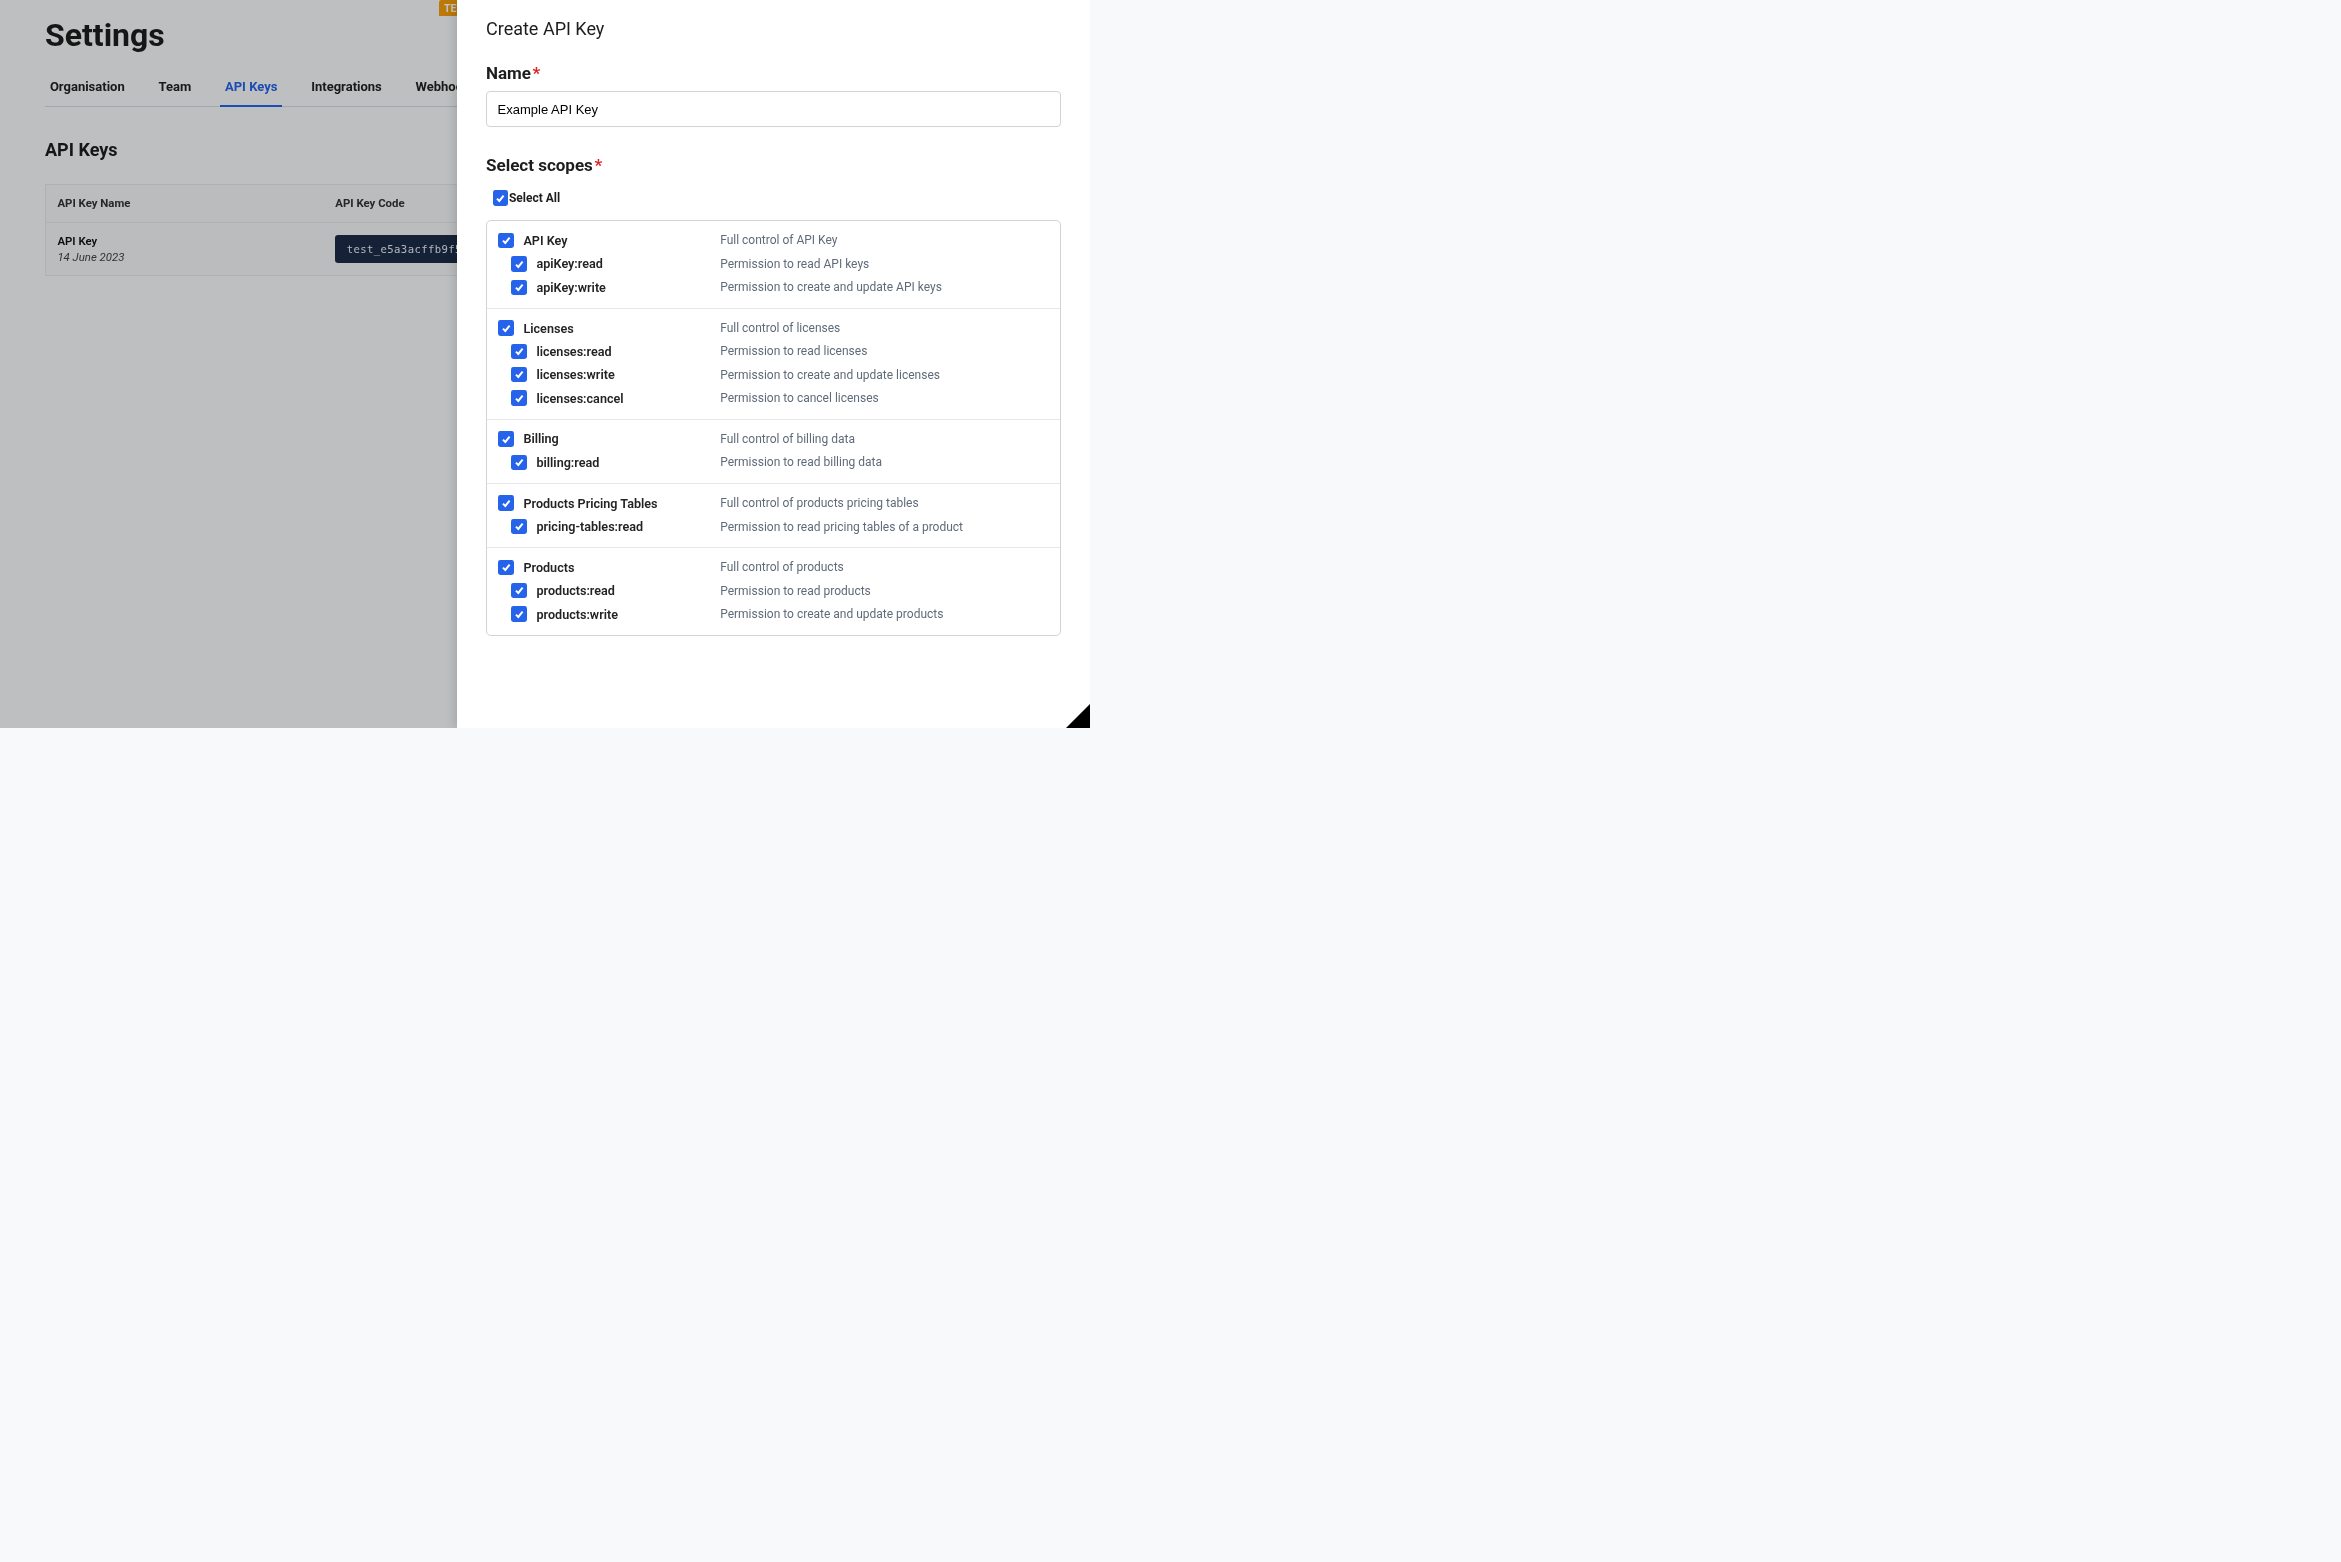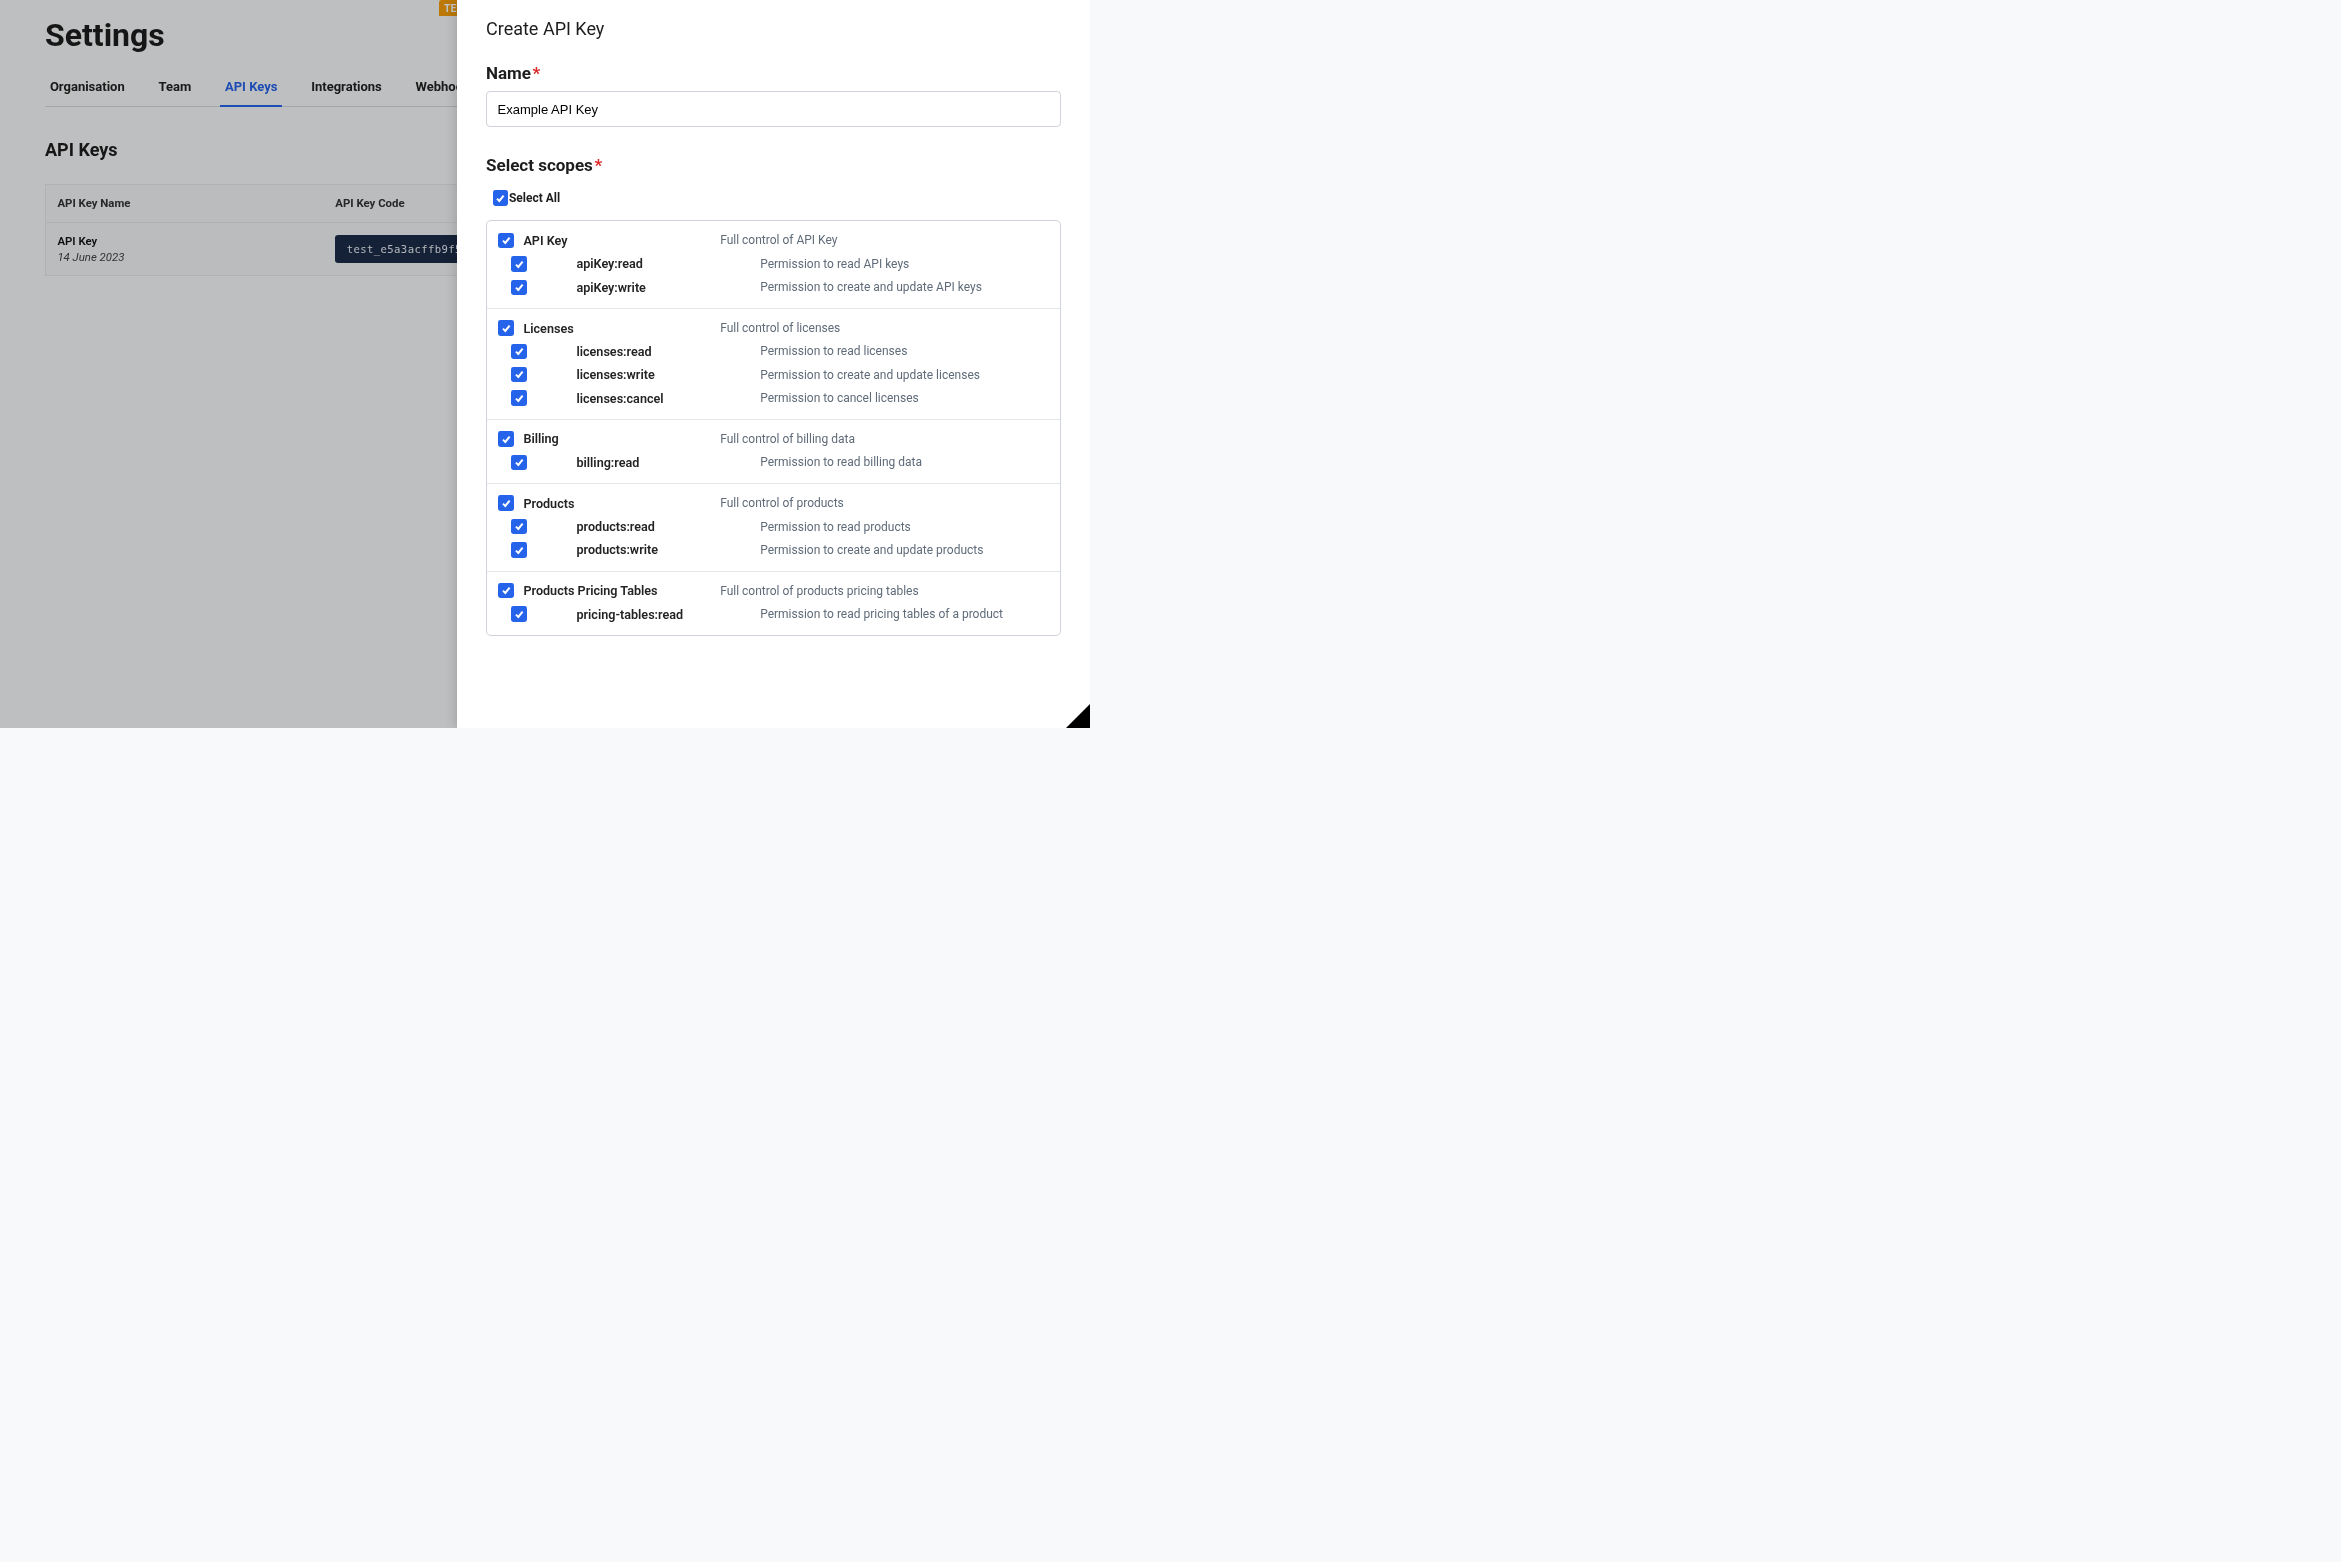--- a/index.html
+++ b/index.html
@@ -149,21 +149,21 @@
     gap: 9.7px;
   }
   .scope-row.header { margin-bottom: 8px; }
   .scope-row.child { padding-left: 13px; margin-top: 8px; }
   .scope-row .label {
     flex: 0 0 187px;
     font-size: 12.6px;
     font-weight: 600;
     color: #232323;
   }
-  .scope-row.child .label { flex: 0 0 174px; margin-left: 40px; }
+  .scope-row.child .label { flex: 0 0 174px; }
   .scope-row .desc {
     flex: 1;
     font-size: 12px;
     color: #5f6b79;
   }
 
   .cb {
     width: 15.4px;
     height: 15.4px;
     border-radius: 2.4px;
@@ -336,20 +336,40 @@
           <span class="desc">Permission to read billing data</span>
         </div>
       </div>
       <div class="scope-group">
         <div class="scope-row header">
           <span class="cb">
             <svg viewBox="0 0 16 16">
               <polyline points="3 8.5 6.5 12 13 4"></polyline>
             </svg>
           </span>
+          <span class="label">Products Pricing Tables</span>
+          <span class="desc">Full control of products pricing tables</span>
+        </div>
+        <div class="scope-row child">
+          <span class="cb">
+            <svg viewBox="0 0 16 16">
+              <polyline points="3 8.5 6.5 12 13 4"></polyline>
+            </svg>
+          </span>
+          <span class="label">pricing-tables:read</span>
+          <span class="desc">Permission to read pricing tables of a product</span>
+        </div>
+      </div>
+      <div class="scope-group">
+        <div class="scope-row header">
+          <span class="cb">
+            <svg viewBox="0 0 16 16">
+              <polyline points="3 8.5 6.5 12 13 4"></polyline>
+            </svg>
+          </span>
           <span class="label">Products</span>
           <span class="desc">Full control of products</span>
         </div>
         <div class="scope-row child">
           <span class="cb">
             <svg viewBox="0 0 16 16">
               <polyline points="3 8.5 6.5 12 13 4"></polyline>
             </svg>
           </span>
           <span class="label">products:read</span>
@@ -358,37 +378,17 @@
         <div class="scope-row child">
           <span class="cb">
             <svg viewBox="0 0 16 16">
               <polyline points="3 8.5 6.5 12 13 4"></polyline>
             </svg>
           </span>
           <span class="label">products:write</span>
           <span class="desc">Permission to create and update products</span>
         </div>
       </div>
-      <div class="scope-group">
-        <div class="scope-row header">
-          <span class="cb">
-            <svg viewBox="0 0 16 16">
-              <polyline points="3 8.5 6.5 12 13 4"></polyline>
-            </svg>
-          </span>
-          <span class="label">Products Pricing Tables</span>
-          <span class="desc">Full control of products pricing tables</span>
-        </div>
-        <div class="scope-row child">
-          <span class="cb">
-            <svg viewBox="0 0 16 16">
-              <polyline points="3 8.5 6.5 12 13 4"></polyline>
-            </svg>
-          </span>
-          <span class="label">pricing-tables:read</span>
-          <span class="desc">Permission to read pricing tables of a product</span>
-        </div>
-      </div>
     </div>
 </div>
 
 <div class="grip"></div>
 
 
 </body></html>

